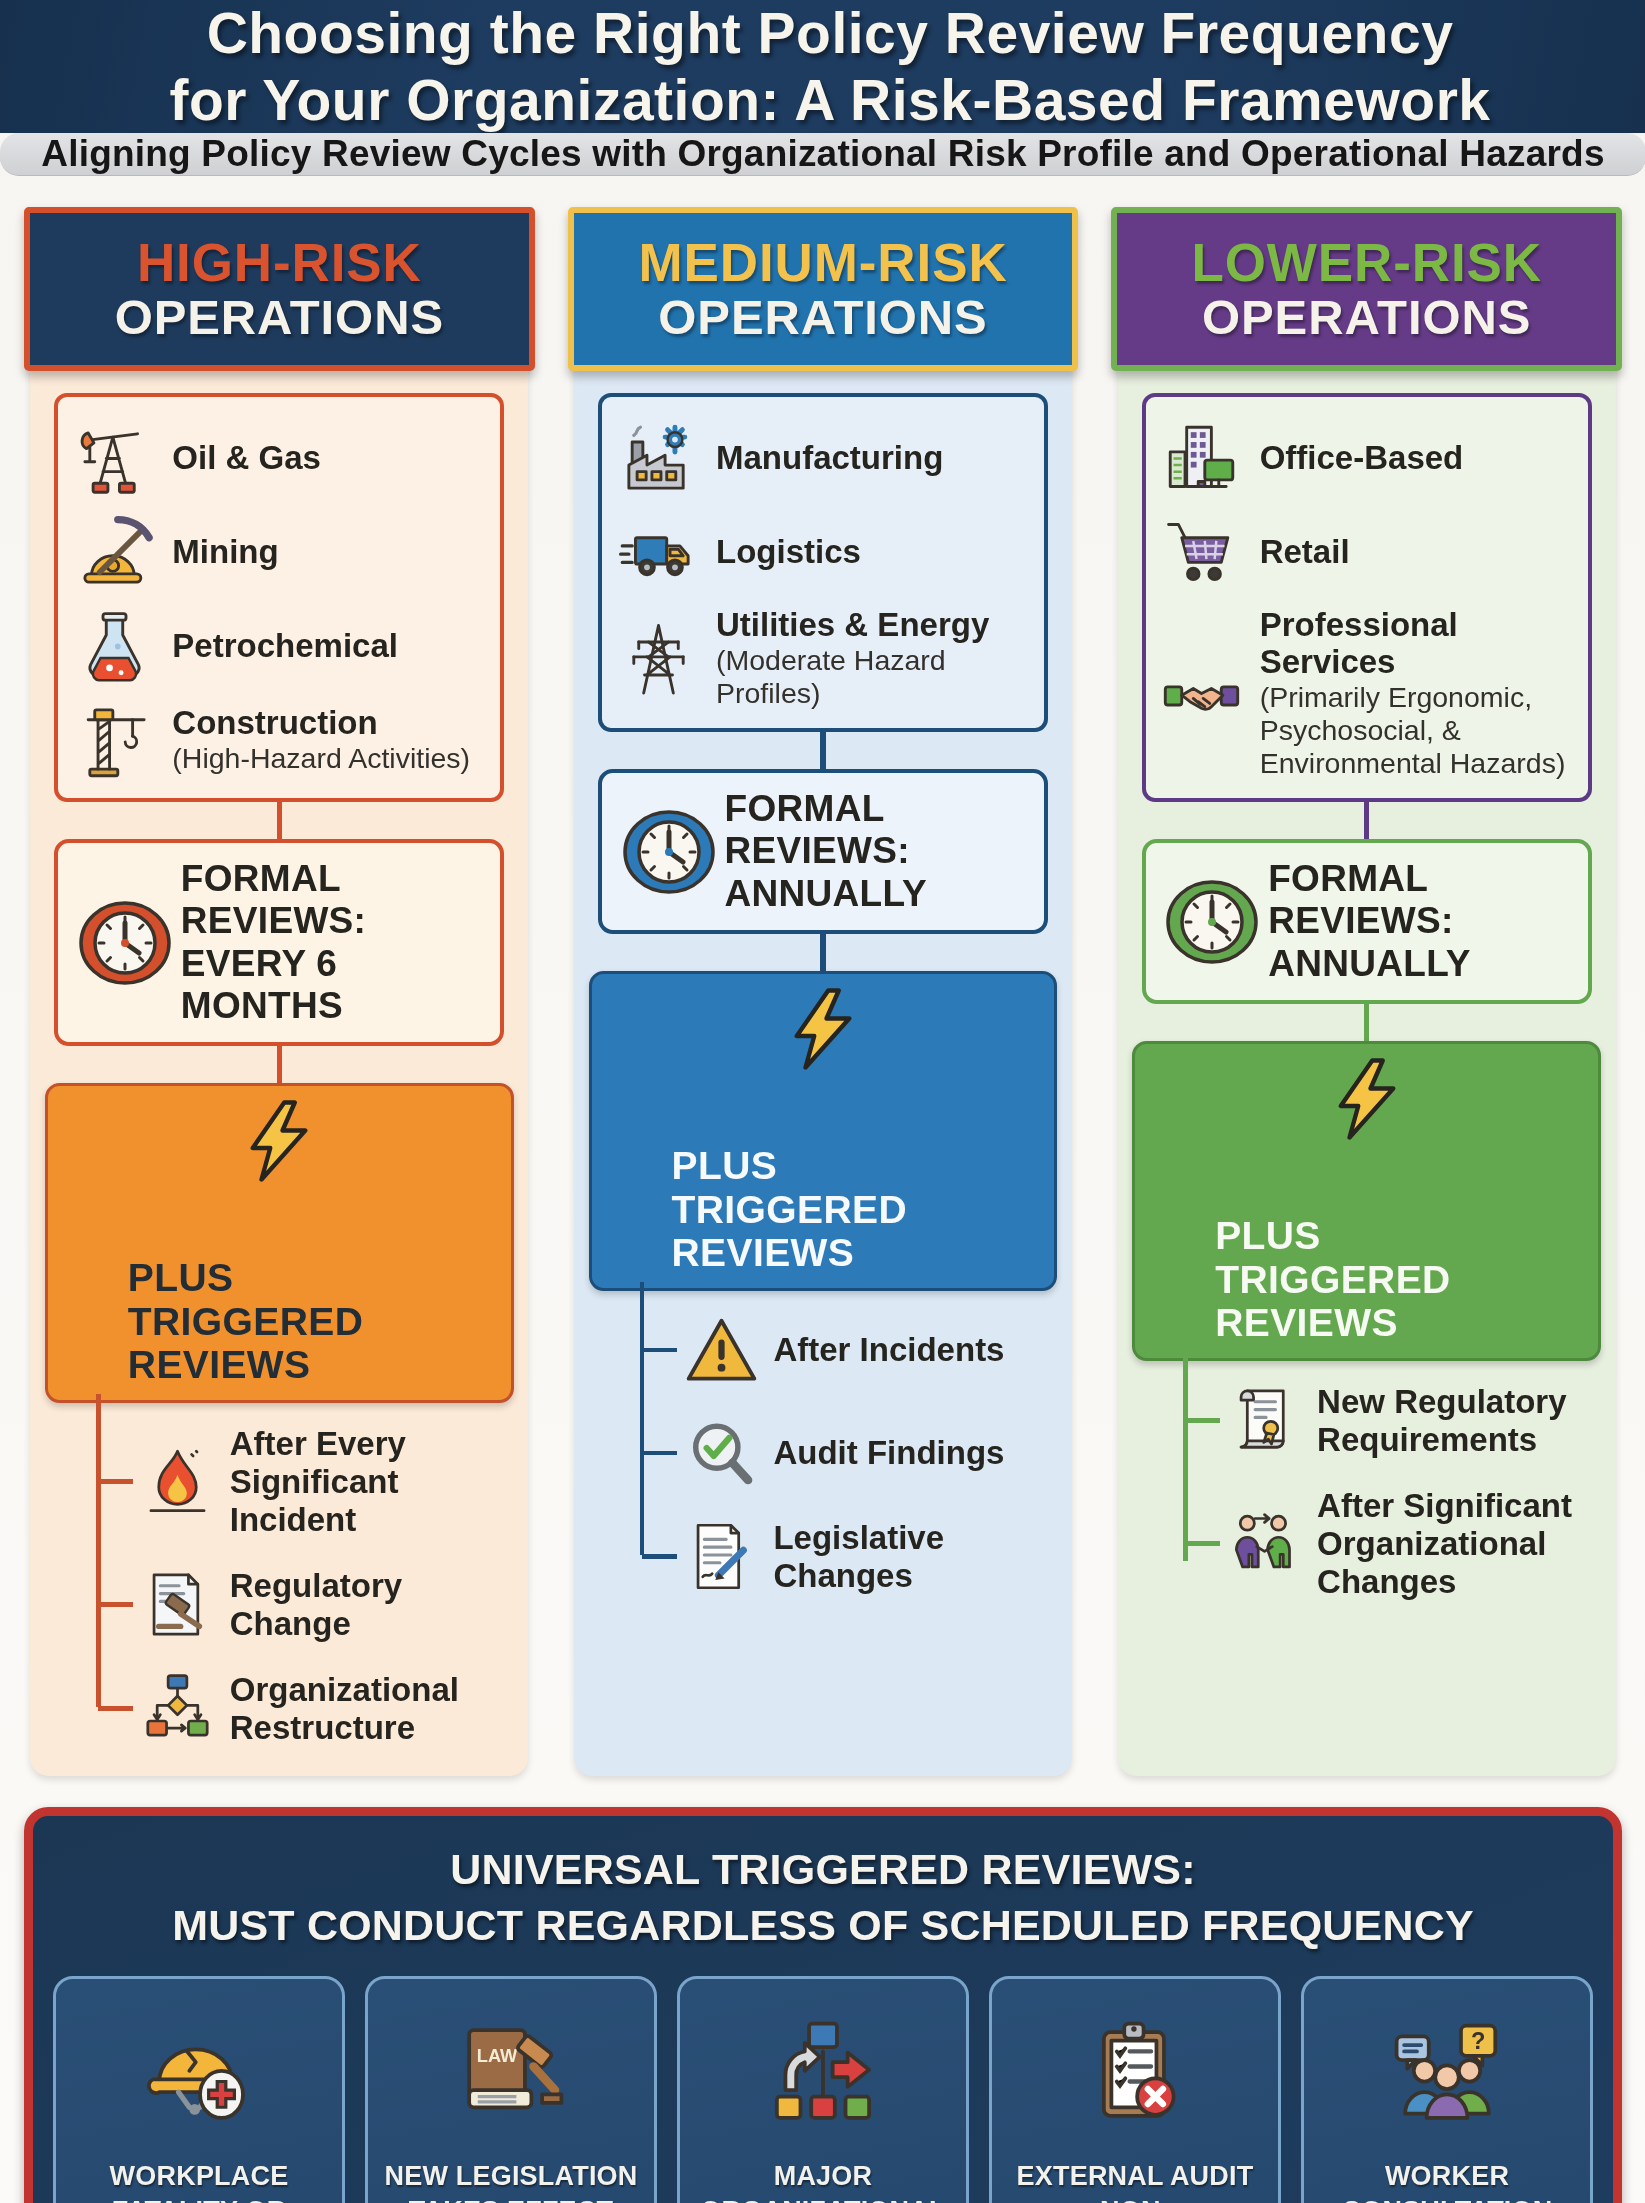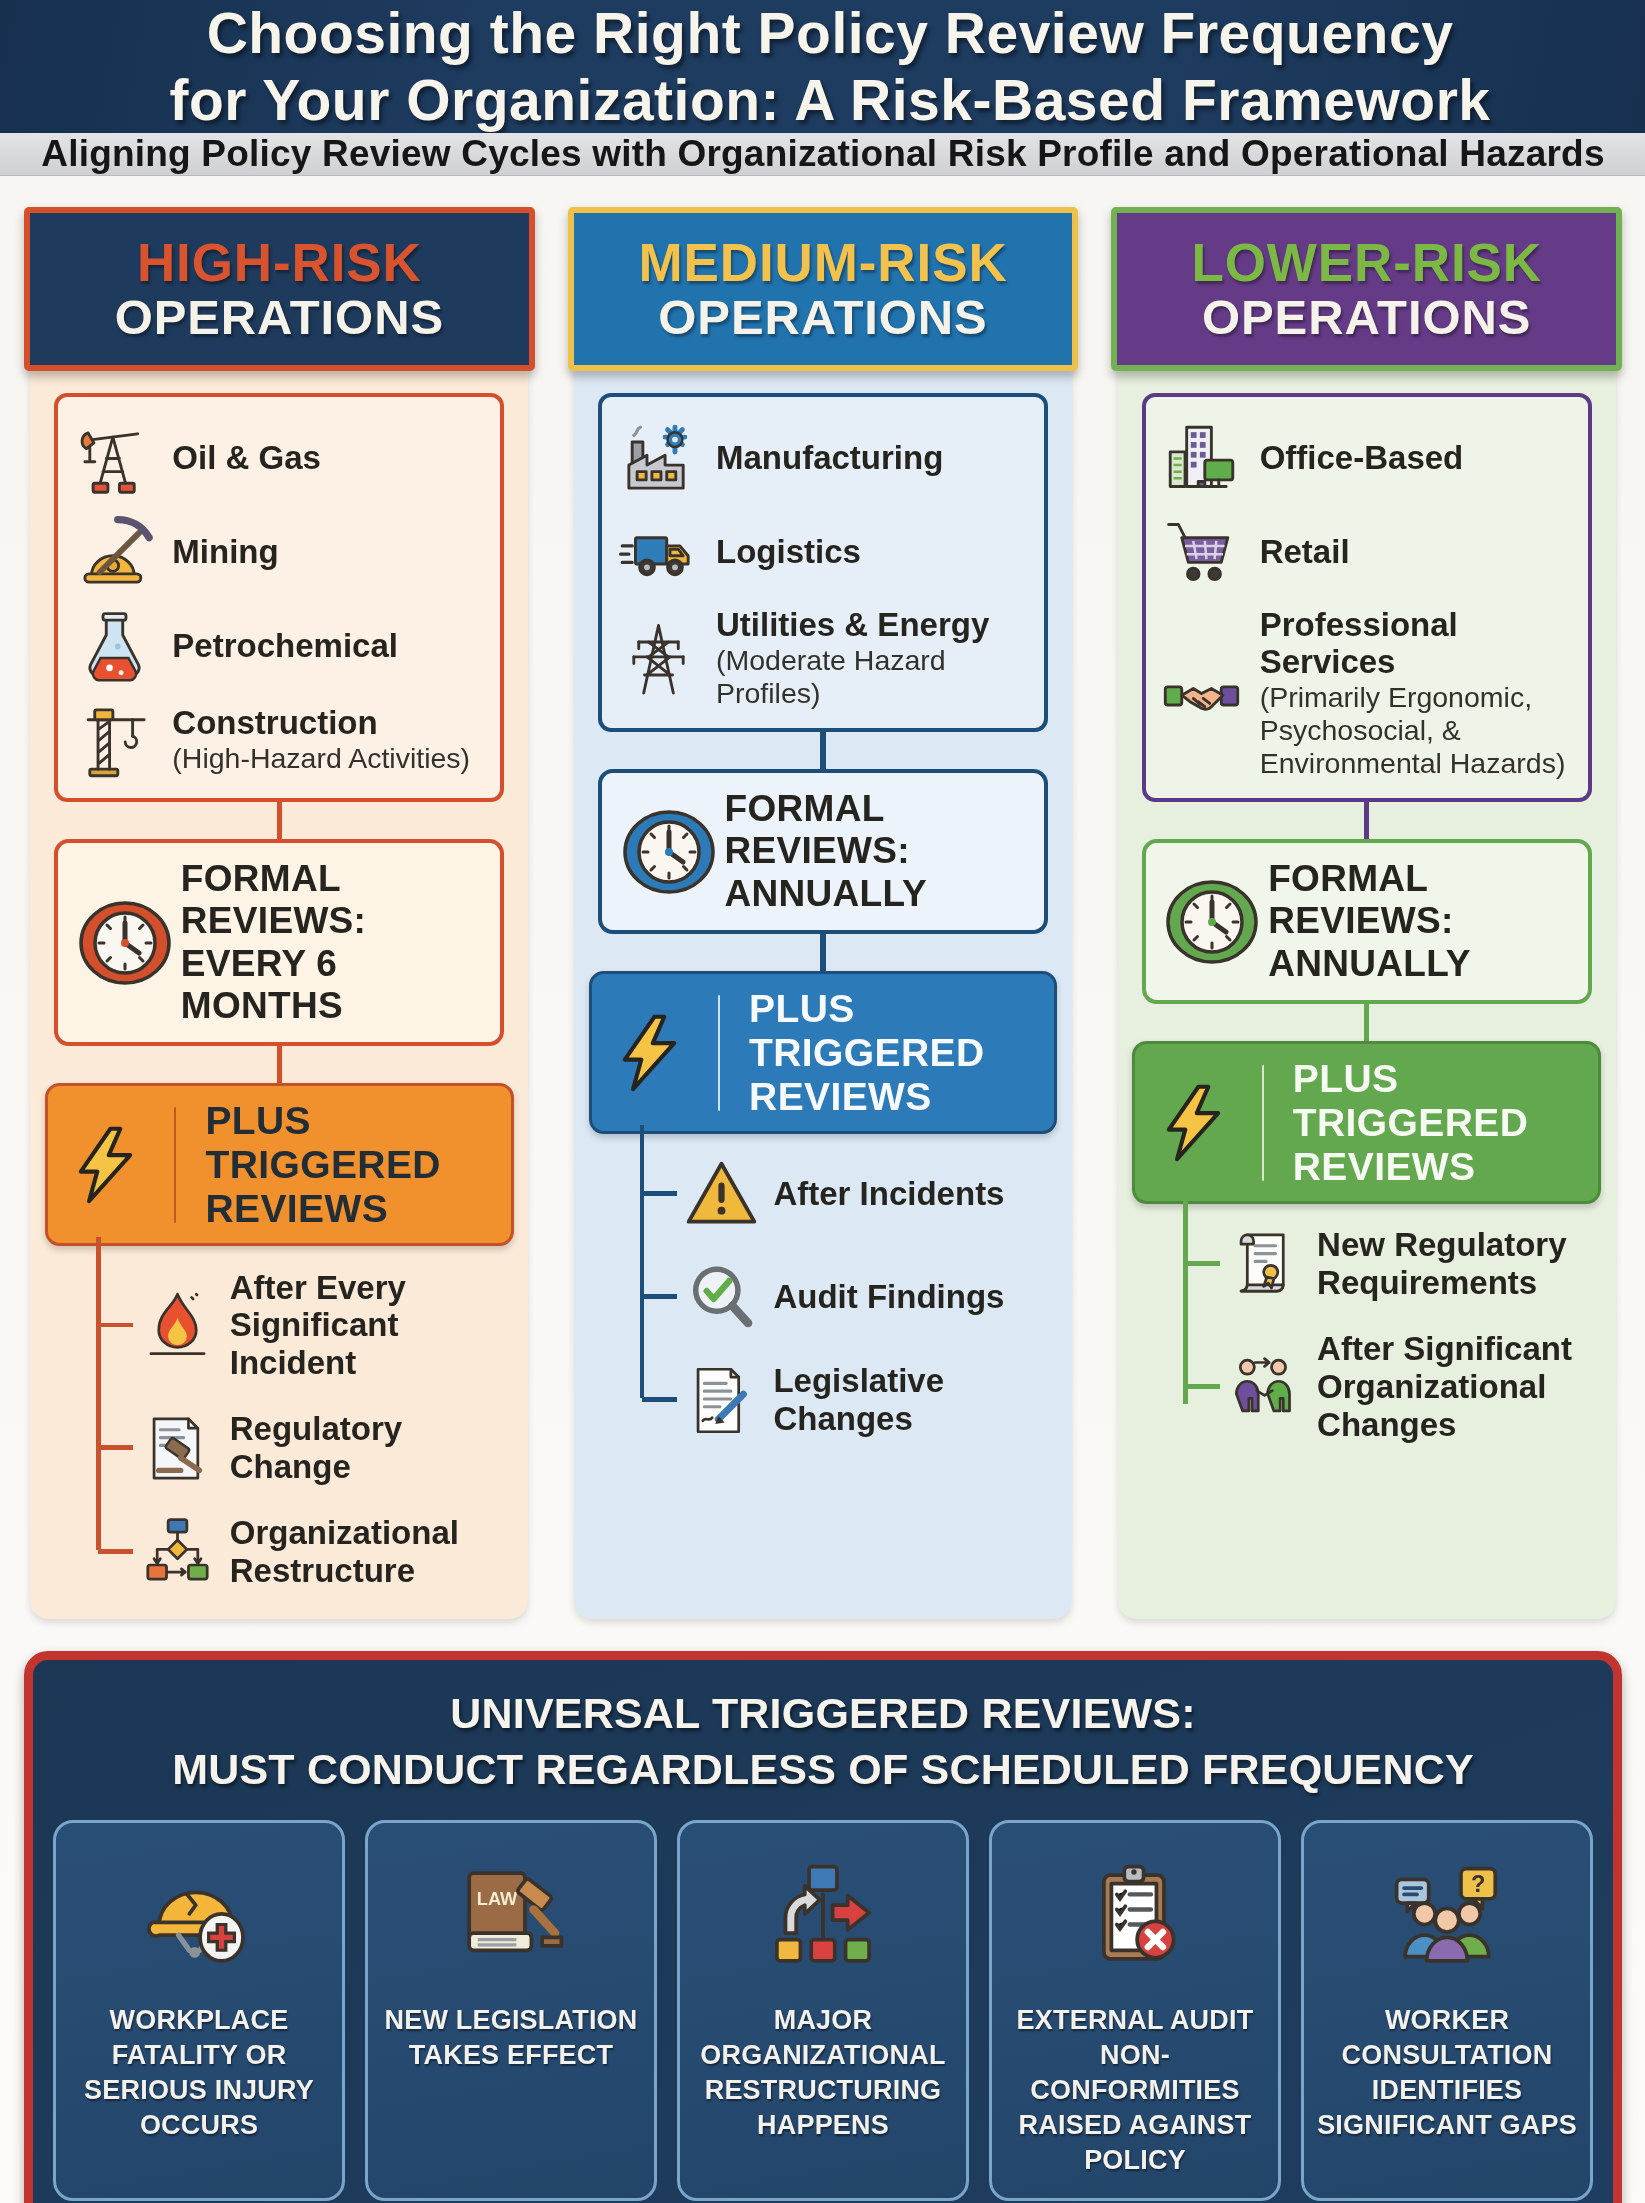--- a/index.html
+++ b/index.html
@@ -16,21 +16,21 @@
     height:197px; background:linear-gradient(100deg,#16304e,#1e3c60 30%,#1e3c60 70%,#16304e);
     display:flex; flex-direction:column; align-items:center; padding-left:14px;
   }
   .hero h1 {
     color:#f7f4ec; font-size:57px; font-weight:bold; line-height:1.17; text-align:center;
     letter-spacing:0.5px; text-shadow:2.8px 3.7px 4.6px rgba(0,0,0,.45);
   }
   .subbar {
     height:83px; background:linear-gradient(#e3e4e6,#cfd0d3);
     border-bottom:1.8px solid #b8b9bc;
-    display:flex; align-items:center; justify-content:center;
+    display:flex; align-items:center; justify-content:center;border-radius:19px;
   }
   .subbar .sub { font-size:37px; font-weight:600; color:#161616; letter-spacing:0.2px; }
 
   
   .cols { flex:1; display:flex; gap:33px; padding:31px 24px 5.5px; align-items:stretch; }
   .col { flex:1; display:flex; flex-direction:column; }
 
   .col-high { --ind:#d4502c; --formal:#d4502c; --tree:#c8512e; --panel:#fcead8; --headbg:#1e3a5c; --headborder:#d4502c;
               --risk:#d9532e; --formalbg:#fdf4e6; --clockring:#d4502c; --trigbg:#f0912e; --trigborder:#c4512a;
               --trigtext:#232d36; --trigdiv:#c4571f; }
@@ -77,20 +77,21 @@
     display:flex; align-items:center; gap:8px;
   }
   .formalbox .ic { flex:0 0 96px; height:96px; }
   .formalbox .t { font-size:37px; font-weight:bold; line-height:1.15; color:#26241f; letter-spacing:0.3px;}
 
   .trigbox {
     width:100%; border:3.7px solid var(--trigborder); border-radius:14.7px;
     background:var(--trigbg); padding:13px 18.4px;
     display:flex; align-items:center; gap:29px;
     box-shadow:0 3.7px 6.4px rgba(0,0,0,.18);
+    flex-direction:column;
   }
   .trigbox .ic { flex:0 0 79px; height:84px; }
   .trigbox .divider { width:3.7px; align-self:stretch; margin:7.3px 0; background:var(--trigdiv); border-radius:1.8px; }
   .trigbox .t { font-size:39px; font-weight:bold; line-height:1.12; color:var(--trigtext); letter-spacing:0.4px; max-width:303px;}
 
   .tree { position:relative; align-self:flex-start; margin:3.7px 0 7.3px 51px; padding-top:18.4px;
           display:flex; flex-direction:column; gap:28px; }
   .tree::before { content:""; position:absolute; left:0; top:-13px; bottom:40px; width:4.6px; background:var(--tree); }
   .titem { position:relative; display:flex; align-items:center; gap:14.7px; padding-left:44px; }
   .titem::before { content:""; position:absolute; left:1.8px; top:50%; width:35px; height:4.6px; margin-top:-2.8px; background:var(--tree); }

